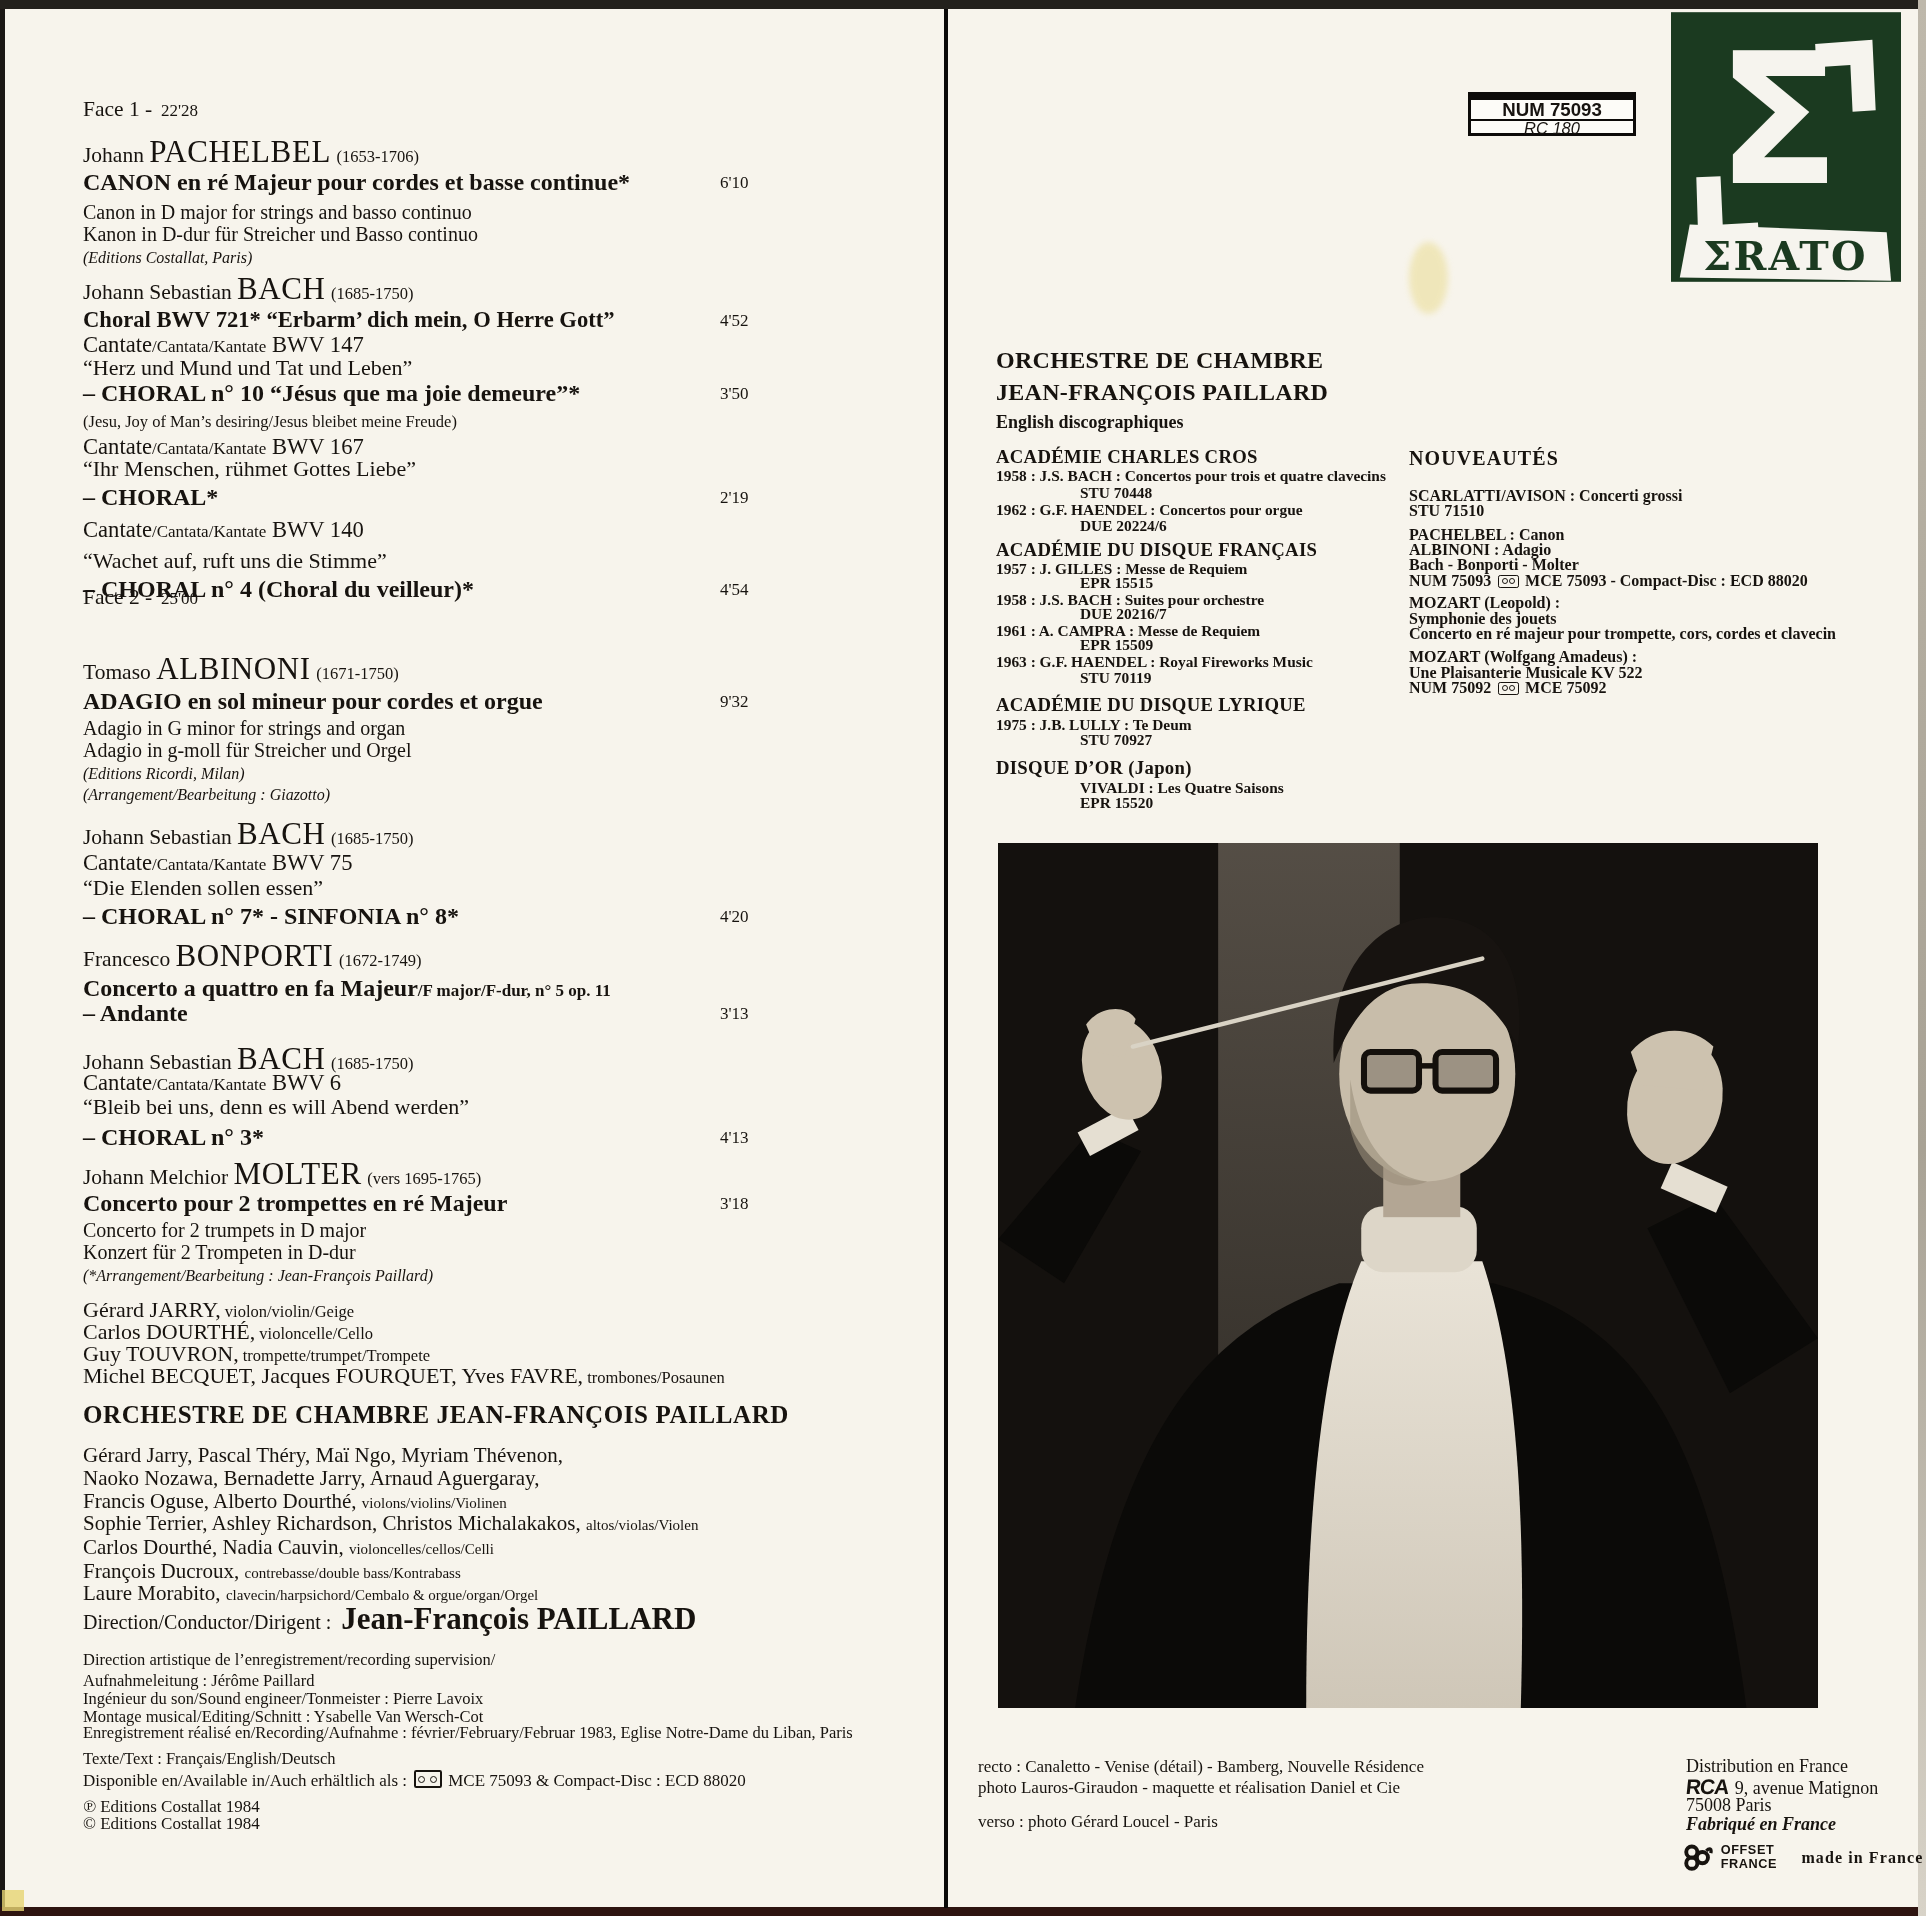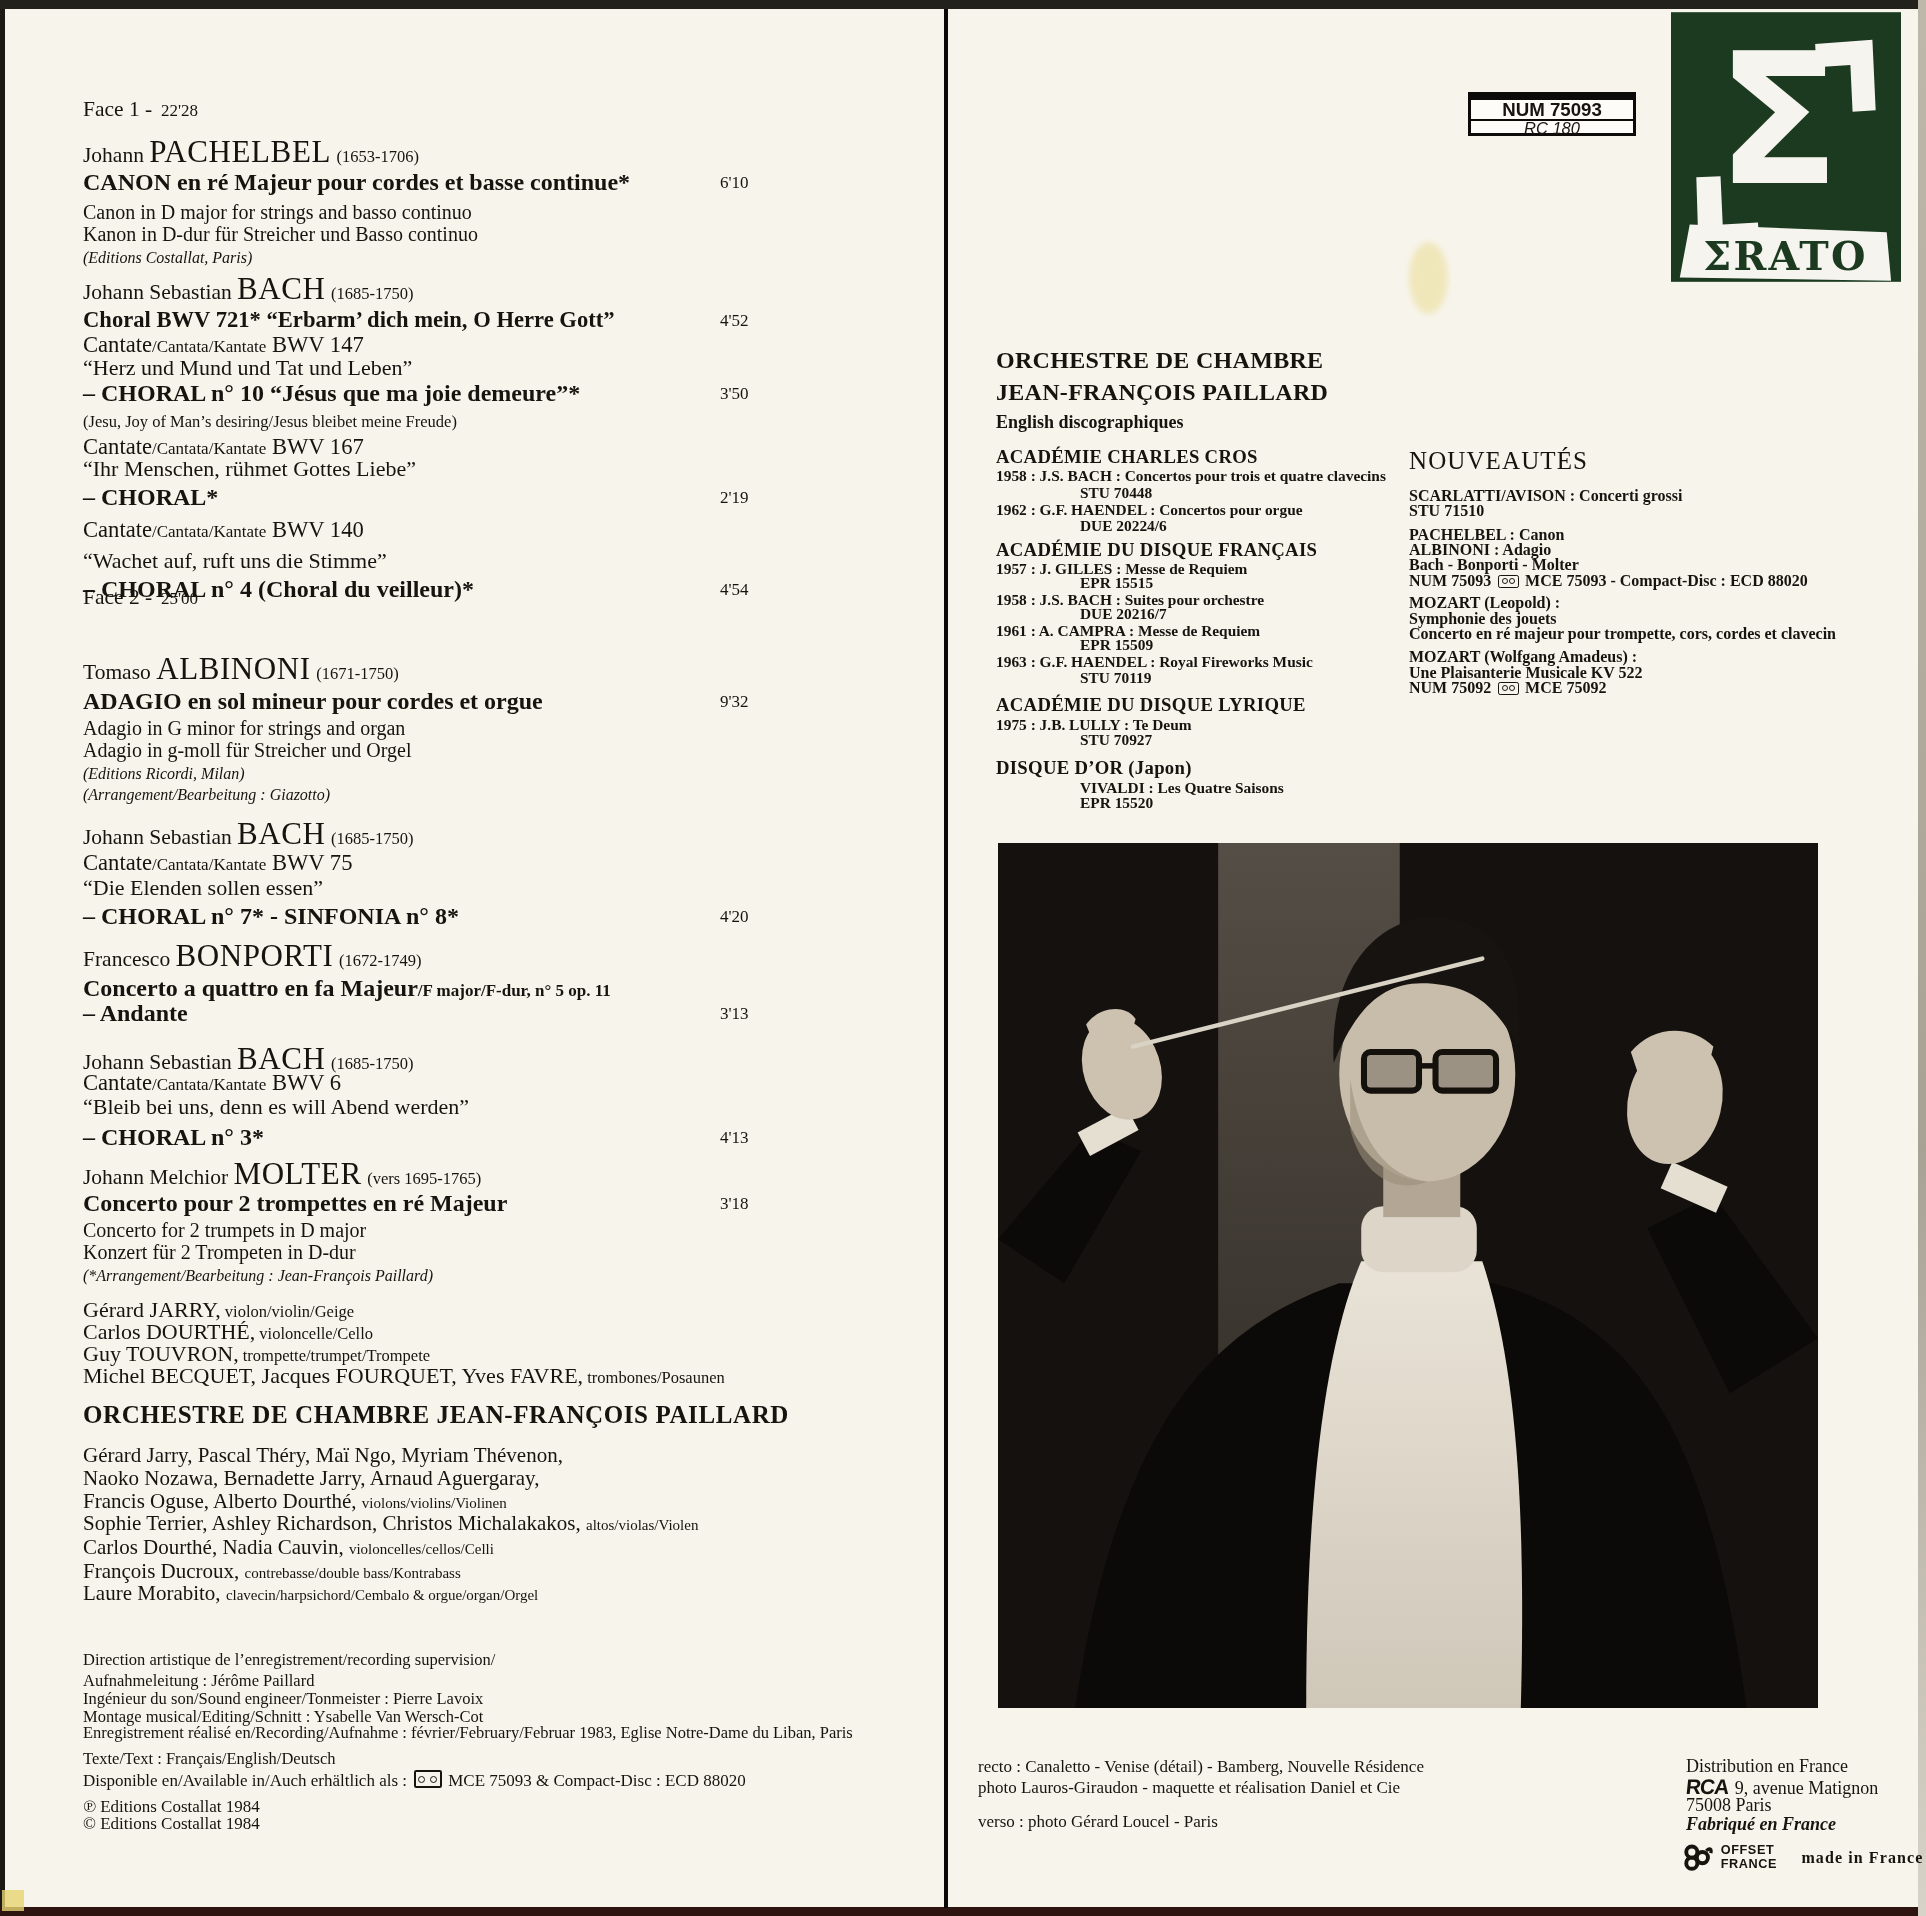--- a/index.html
+++ b/index.html
@@ -24,21 +24,21 @@
   .mem-n{font-size:21px}.mem-i{font-size:15px}
   .dir-l{font-size:20px}.dir-n{font-size:31px;font-weight:bold;margin-left:10px}
   .credit{font-size:16.5px}
   .avail{font-size:17px}
   .ed{font-size:17px}
   .rhead{font-weight:bold;font-size:24px;letter-spacing:0.3px}
   .extr{font-weight:bold;font-size:18px}
   .ahead{font-weight:bold;font-size:18.7px;letter-spacing:0.3px}
   .aline{font-weight:bold;font-size:15.4px}
   .acode{font-weight:bold;font-size:15.4px}
-  .ntitle{font-weight:normal;font-size:25px;letter-spacing:1.1px}
+  .ntitle{font-weight:bold;font-size:20px;letter-spacing:1.1px}
   .nline{font-weight:bold;font-size:16px}
   .pc{font-size:17px}
   .dist{font-size:18px}
   .rca{font-family:"Liberation Sans",sans-serif;font-weight:bold;font-size:21px;letter-spacing:-1.1px;
        transform:skewX(-6deg);display:inline-block;margin-right:6.6px}
   .fab{font-size:18px;font-style:italic;font-weight:bold}
   .offset-word{font-family:"Liberation Sans",sans-serif;font-weight:bold;font-size:12.7px;line-height:13.2px;letter-spacing:0.6px}
   .made{font-size:16px;font-weight:bold;letter-spacing:1.1px}
   .cassette{display:inline-block;position:relative;width:24px;height:14.3px;border:2.2px solid #17130f;
             border-radius:2.2px;vertical-align:-2.2px;margin:0 6.6px;background:#f7f4ec}
@@ -145,20 +145,21 @@
 
   <div class="ln L orchhead" style="top:1401px">ORCHESTRE DE CHAMBRE JEAN-FRANÇOIS PAILLARD</div>
   <div class="ln L" style="top:1443px"><span class="mem-n">Gérard Jarry, Pascal Théry, Maï Ngo, Myriam Thévenon,</span></div>
   <div class="ln L" style="top:1466px"><span class="mem-n">Naoko Nozawa, Bernadette Jarry, Arnaud Aguergaray,</span></div>
   <div class="ln L" style="top:1489px"><span class="mem-n">Francis Oguse, Alberto Dourthé, </span><span class="mem-i">violons/violins/Violinen</span></div>
   <div class="ln L" style="top:1511px"><span class="mem-n">Sophie Terrier, Ashley Richardson, Christos Michalakakos, </span><span class="mem-i">altos/violas/Violen</span></div>
   <div class="ln L" style="top:1535px"><span class="mem-n">Carlos Dourthé, Nadia Cauvin, </span><span class="mem-i">violoncelles/cellos/Celli</span></div>
   <div class="ln L" style="top:1559px"><span class="mem-n">François Ducroux, </span><span class="mem-i">contrebasse/double bass/Kontrabass</span></div>
   <div class="ln L" style="top:1581px"><span class="mem-n">Laure Morabito, </span><span class="mem-i">clavecin/harpsichord/Cembalo &amp; orgue/organ/Orgel</span></div>
 
+  <div class="ln L" style="top:1601px"><span class="dir-l">Direction/Conductor/Dirigent :</span><span class="dir-n">Jean-François PAILLARD</span></div>
 
   <div class="ln L credit" style="top:1650px">Direction artistique de l’enregistrement/recording supervision/</div>
   <div class="ln L credit" style="top:1671px">Aufnahmeleitung : Jérôme Paillard</div>
   <div class="ln L credit" style="top:1689px">Ingénieur du son/Sound engineer/Tonmeister : Pierre Lavoix</div>
   <div class="ln L credit" style="top:1707px">Montage musical/Editing/Schnitt : Ysabelle Van Wersch-Cot</div>
   <div class="ln L credit" style="top:1723px">Enregistrement réalisé en/Recording/Aufnahme : février/February/Februar 1983, Eglise Notre-Dame du Liban, Paris</div>
   <div class="ln L credit" style="top:1749px">Texte/Text : Français/English/Deutsch</div>
   <div class="ln L avail" style="top:1770px"><span>Disponible en/Available in/Auch erhältlich als :</span><span class="cassette"><i class="hl"></i><i class="hr"></i></span><span>MCE 75093 &amp; Compact-Disc : ECD 88020</span></div>
   <div class="ln L ed" style="top:1797px">℗ Editions Costallat 1984</div>
   <div class="ln L ed" style="top:1814px">© Editions Costallat 1984</div>

